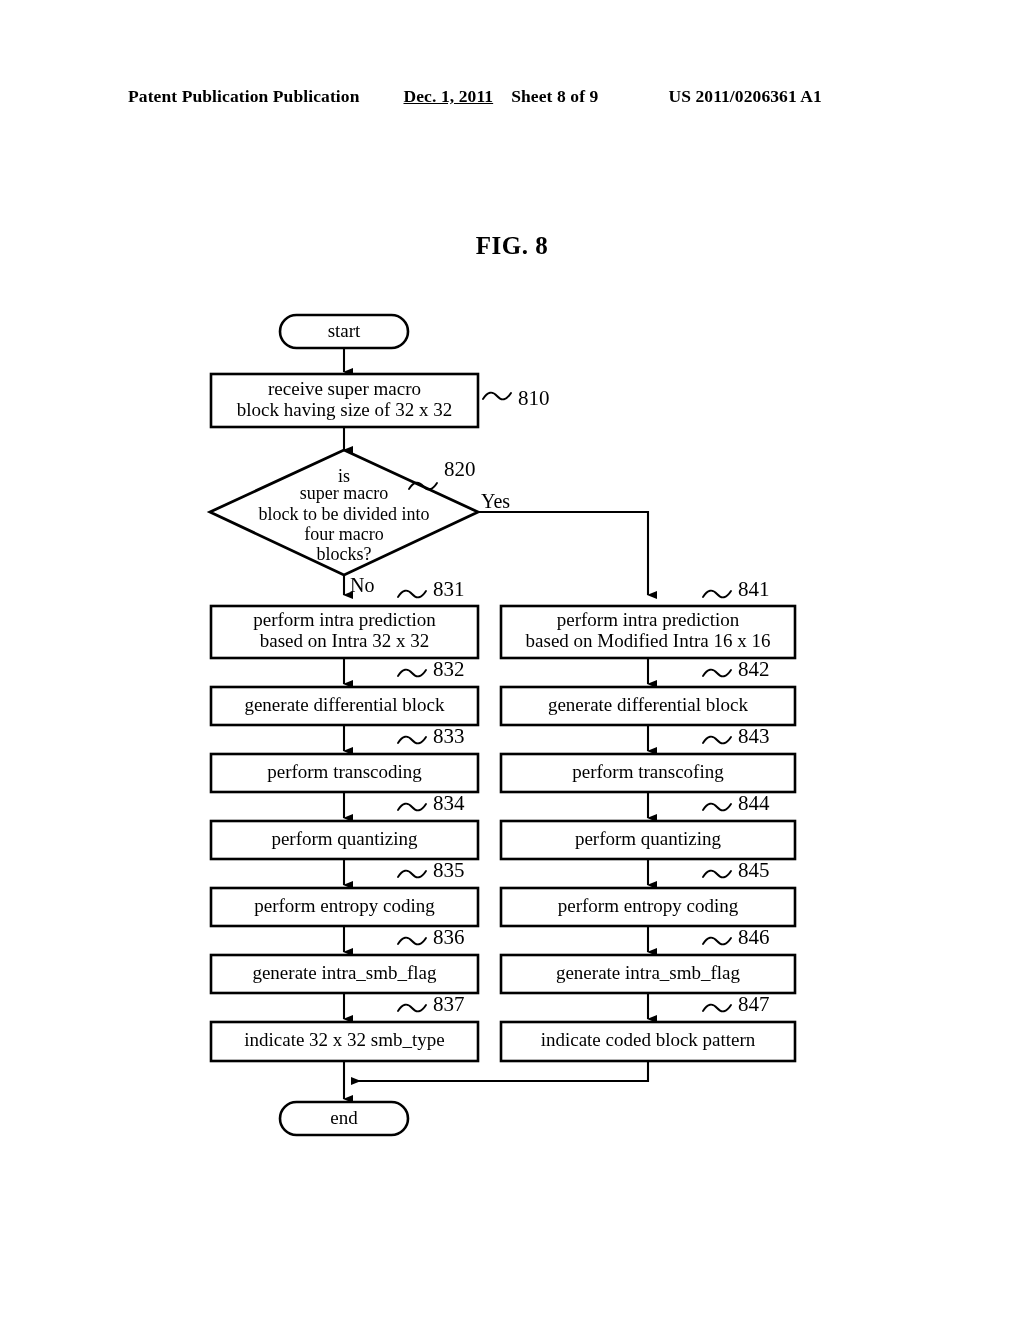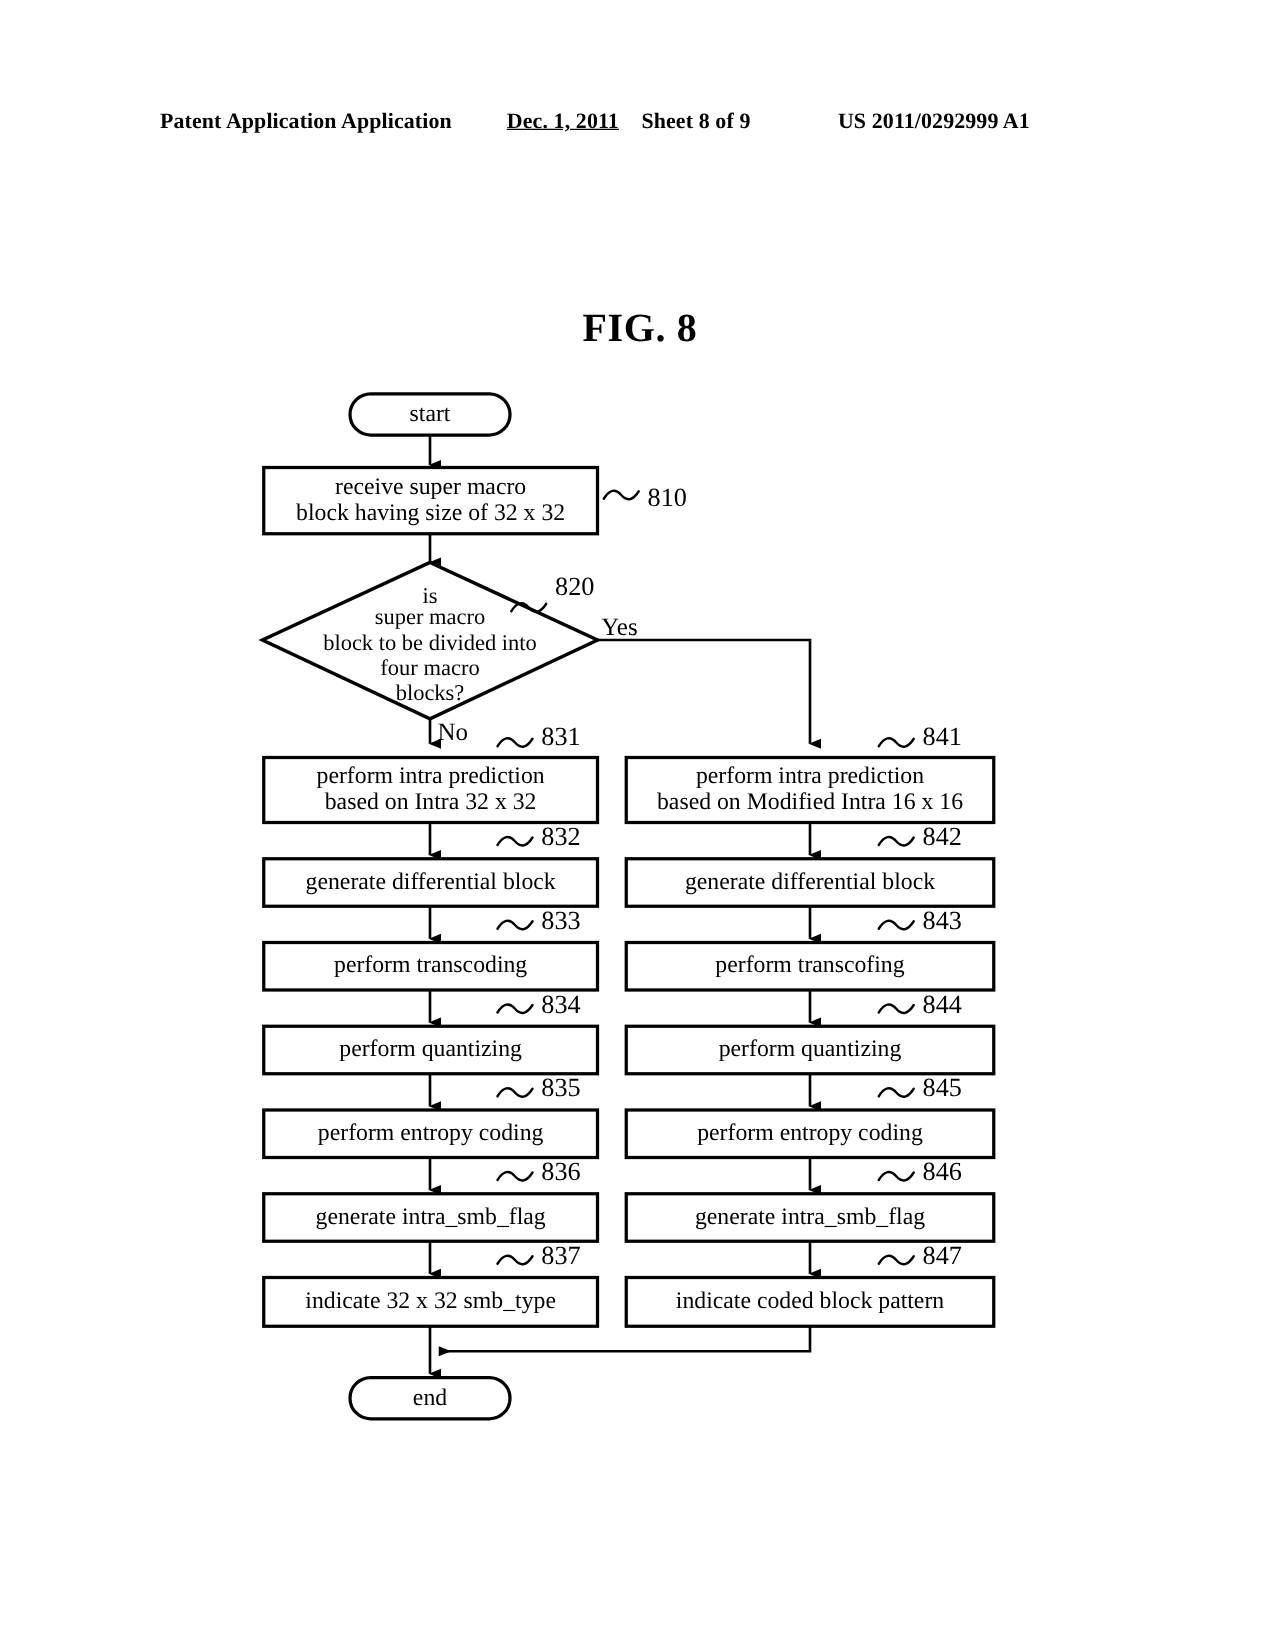--- a/index.html
+++ b/index.html
@@ -33,26 +33,26 @@
     white-space: nowrap;
   }
   #page-header .hdr-pub      { margin-right: 44px; }
   #page-header .hdr-date     { margin-right: 18px; text-decoration: underline; }
   #page-header .hdr-sheet    { margin-right: 70px; }
   #page-header .hdr-patno    { }
 
   
   #figure-title {
     position: absolute;
-    top: 244px;
+    top: 232px;
     left: 0;
     width: 1024px;
     text-align: center;
     font-weight: bold;
-    font-size: 32px;
+    font-size: 25px;
     letter-spacing: 0.5px;
   }
 
   
   #flowchart-stage {
     position: absolute;
     top: 0;
     left: 0;
     width: 1024px;
     height: 1320px;
@@ -104,24 +104,24 @@
     stroke-width: 1.9;
     fill: none;
     stroke-linecap: round;
   }
   .arrow-head { fill: #000000; }
 </style>
 </head>
 <body>
 
 <div id="page-header">
-  <span class="hdr-pub">Patent Application Application</span>
+  <span class="hdr-pub">Patent Publication Publication</span>
   <span class="hdr-date">Dec. 1, 2011</span>
   <span class="hdr-sheet">Sheet 8 of 9</span>
-  <span class="hdr-patno">US 2011/0292999 A1</span>
+  <span class="hdr-patno">US 2011/0206361 A1</span>
 </div>
 
 <div id="figure-title">FIG. 8</div>
 
 <div id="flowchart-stage">
 <svg width="1024" height="1320" viewBox="0 0 1024 1320" xmlns="http://www.w3.org/2000/svg">
   <defs>
     <marker id="arrowDown" markerWidth="12" markerHeight="12" refX="5" refY="9" orient="auto" markerUnits="userSpaceOnUse">
       <path d="M1,0 L5,10 L9,0 Z" class="arrow-head"></path>
     </marker>

